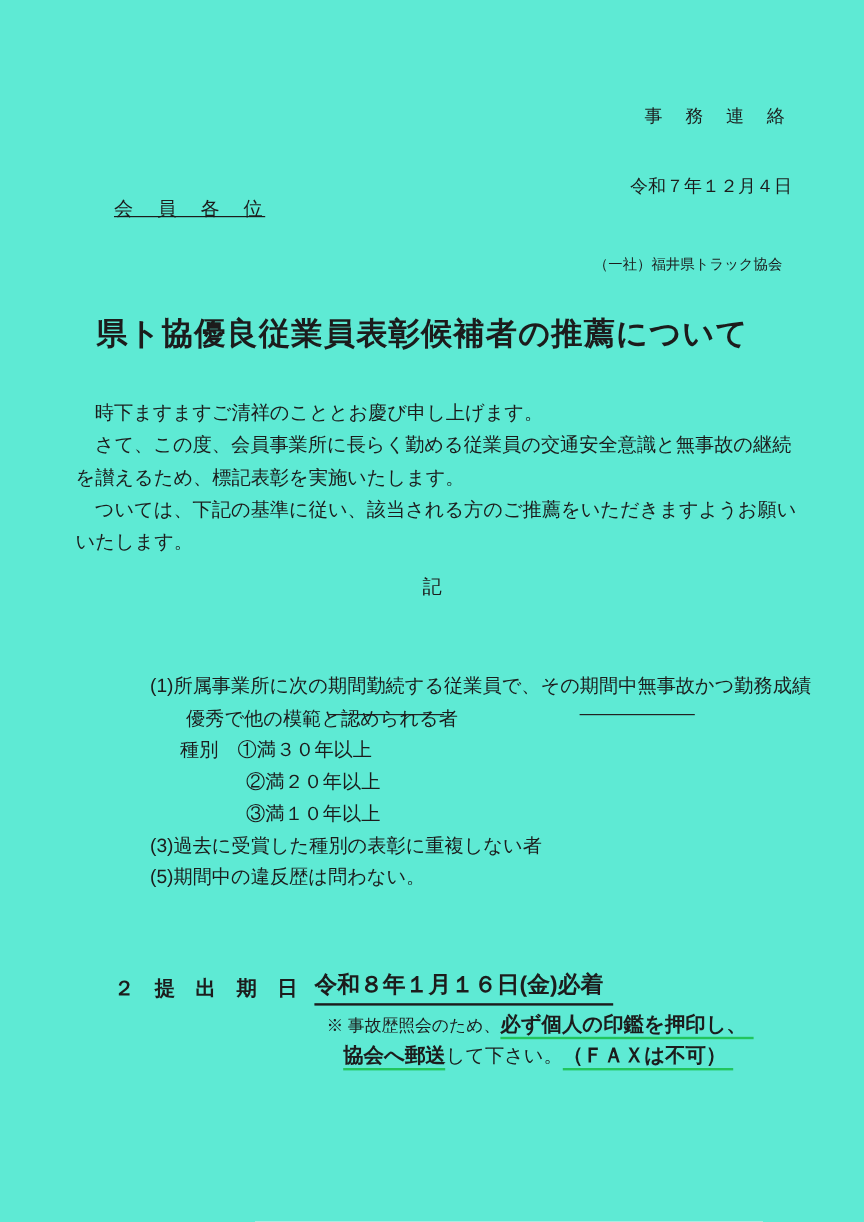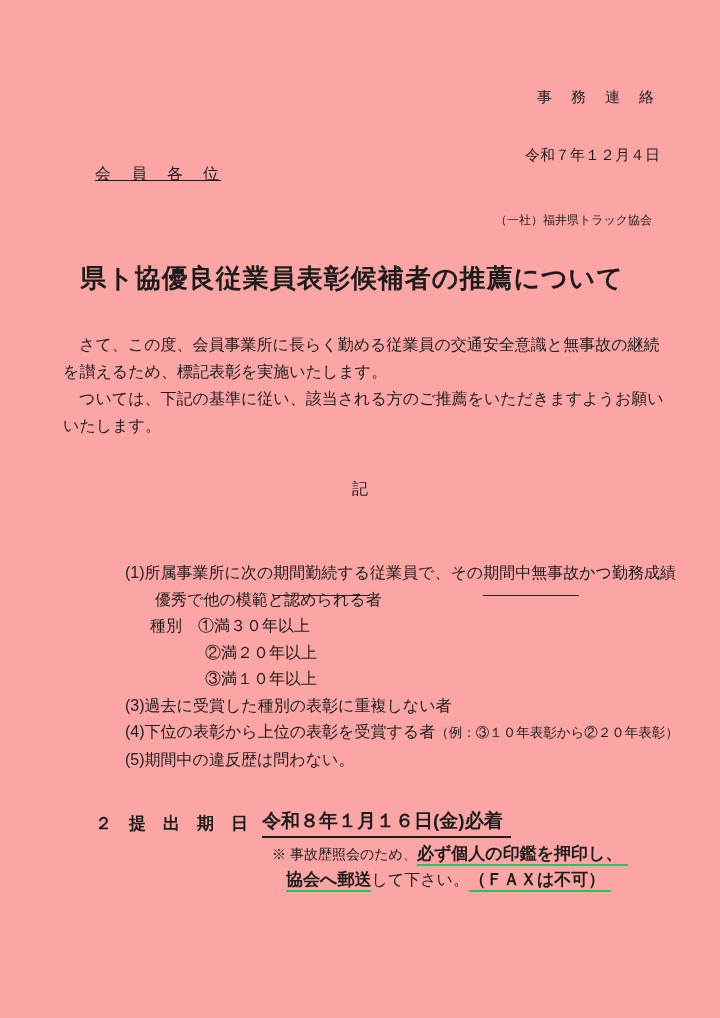--- a/index.html
+++ b/index.html
@@ -1,21 +1,21 @@
 <!DOCTYPE html>
 <html><head>
 <meta charset="utf-8">
 <style>
   html, body { margin: 0; padding: 0; background: #e8e8e8; }
   .page {
     position: relative;
     width: 720px;
     height: 1018px;
     margin: 0 auto;
-    background: #fca5a5;
+    background: #5eead4;
     font-family: "Liberation Sans", sans-serif;
     color: #1c1c1c;
     overflow: hidden;
   }
   .abs { position: absolute; white-space: nowrap; }
 
   .doc-type   { top: 88px;  right: 64px; font-size: 15px; letter-spacing: 2px; }
   .doc-date   { top: 118px; right: 60px; font-size: 15px; margin-top: 28px; }
   .recipient  { top: 164px; left: 95px;  font-size: 16px; letter-spacing: 2px; text-decoration: underline; }
   .sender     { top: 212px; right: 68px; font-size: 12px; }
@@ -66,41 +66,39 @@
 <div class="page">
 
   <div class="abs doc-type">事　務　連　絡</div>
   <div class="abs doc-date">令和７年１２月４日</div>
   <div class="abs recipient">会　員　各　位</div>
   <div class="abs sender">（一社）福井県トラック協会</div>
 
   <div class="abs title">県ト協優良従業員表彰候補者の推薦について</div>
 
   <div class="abs greeting">
+    <div>　時下ますますご清祥のこととお慶び申し上げます。</div>
     <div>　さて、この度、会員事業所に長らく勤める従業員の交通安全意識と無事故の継続</div>
     <div>を讃えるため、標記表彰を実施いたします。</div>
     <div>　ついては、下記の基準に従い、該当される方のご推薦をいただきますようお願い</div>
     <div>いたします。</div>
   </div>
 
   <div class="abs record-marker">記</div>
 
 
   <div class="abs items">
     <div>
       <span>(1)所属事業所に次の</span><span class="ul">期間勤続する</span><span>従業員で、その</span><span class="ul">期間中無事故</span><span>かつ勤務成績</span>
     </div>
     <div class="indent-line2">優秀で他の模範と認められる者</div>
     <div class="indent-kind">種別　①満３０年以上</div>
     <div class="indent-num">②満２０年以上</div>
     <div class="indent-num">③満１０年以上</div>
     <div>(3)過去に受賞した種別の表彰に重複しない者</div>
-    <div>
-      <span>(4)下位の表彰から上位の表彰を受賞する者</span><span class="small-note">（例：③１０年表彰から②２０年表彰）</span>
-    </div>
     <div>(5)期間中の違反歴は問わない。</div>
   </div>
 
   <div class="abs s2-heading">２　提　出　期　日</div>
   <div class="abs s2-deadline">令和８年１月１６日(金)必着</div>
 
   <div class="abs s2-note1">
     <span class="note-small">※ 事故歴照会のため、</span><span class="note-strong pad-r">必ず個人の印鑑を押印し、</span>
   </div>
   <div class="abs s2-note2">

